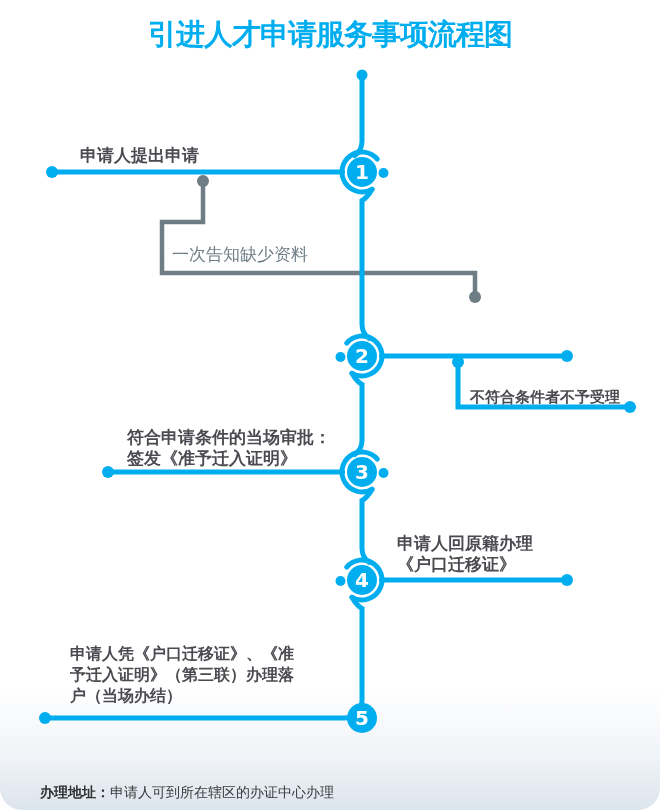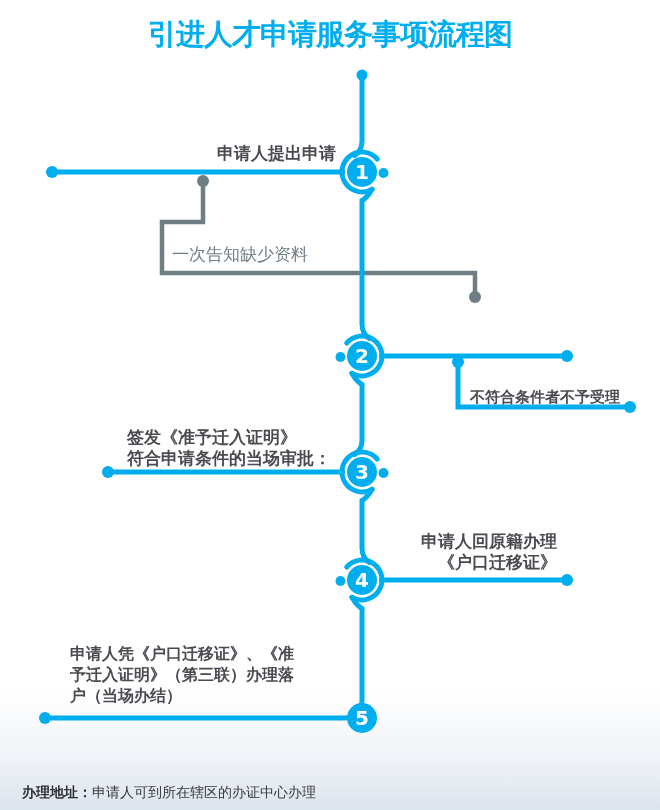--- a/index.html
+++ b/index.html
@@ -2,55 +2,56 @@
 <html><head>
 <meta charset="utf-8">
 <style>
   html,body{margin:0;padding:0;background:#ffffff;}
   #stage{
     position:relative;
     width:660px;height:810px;
     background:#ffffff;
     overflow:hidden;
     font-family:"DejaVu Sans","Liberation Sans",sans-serif;
+    border-radius:22px;
   }
   .abs{position:absolute;}
   #title{
     left:0;top:15px;width:660px;
     text-align:center;
     font-size:29px;font-weight:bold;
     color:#00aeef;letter-spacing:-1px;
   }
   svg.flow{left:0;top:0;width:660px;height:810px;}
   .step-marker{
     width:30px;height:30px;border-radius:50%;
     background:#00aeef;color:#ffffff;
     font-size:20px;font-weight:bold;
     line-height:30px;text-align:center;
   }
   .lbl{
     color:#4a4b50;font-weight:bold;
     font-size:17px;line-height:20.5px;
     white-space:nowrap;
   }
-  .lbl.center{text-align:right;font-family:Liberation Mono, monospace;}
+  .lbl.center{text-align:left;}
   .lbl.small{font-size:15px;}
   .lbl.gray{color:#6f7d85;font-weight:normal;}
   .lbl.step5{font-size:16px;line-height:21px;}
   #footer-bg{
     left:0;top:690px;width:660px;height:120px;
     background:linear-gradient(180deg,
       rgba(224,231,239,0) 0%,
       rgba(222,229,238,0.45) 55%,
       #dce4ec 100%);
   }
   #footer-line{
     left:22px;top:784px;font-size:14px;color:#37383b;white-space:nowrap;
   }
-  #footer-line .flabel{font-weight:bold;color:#2f3033;}
+  #footer-line .flabel{font-weight:bold;color:#2f3033;margin-left:18px;}
   #footer-line .ftext{font-weight:400;color:#3a3b3e;}
 </style>
 </head>
 <body>
 
 <div id="stage">
 
   <div id="footer-bg" class="abs"></div>
 
   <div id="title" class="abs">引进人才申请服务事项流程图</div>
@@ -113,22 +114,22 @@
   </div>
 
   <div class="lbl center abs" style="left:80px;top:145px;width:256px;">
     <div>申请人提出申请</div>
   </div>
 
   <div class="lbl center abs" style="left:397px;top:313px;width:160px;">
   </div>
 
   <div class="lbl abs" style="left:127px;top:427px;">
+    <div>符合申请条件的当场审批：</div>
     <div>签发《准予迁入证明》</div>
-    <div>符合申请条件的当场审批：</div>
   </div>
 
   <div class="lbl center abs" style="left:397px;top:533px;width:160px;">
     <div>申请人回原籍办理</div>
     <div>《户口迁移证》</div>
   </div>
 
   <div class="lbl step5 abs" style="left:70px;top:643px;">
     <div>申请人凭《户口迁移证》、《准</div>
     <div>予迁入证明》（第三联）办理落</div>

